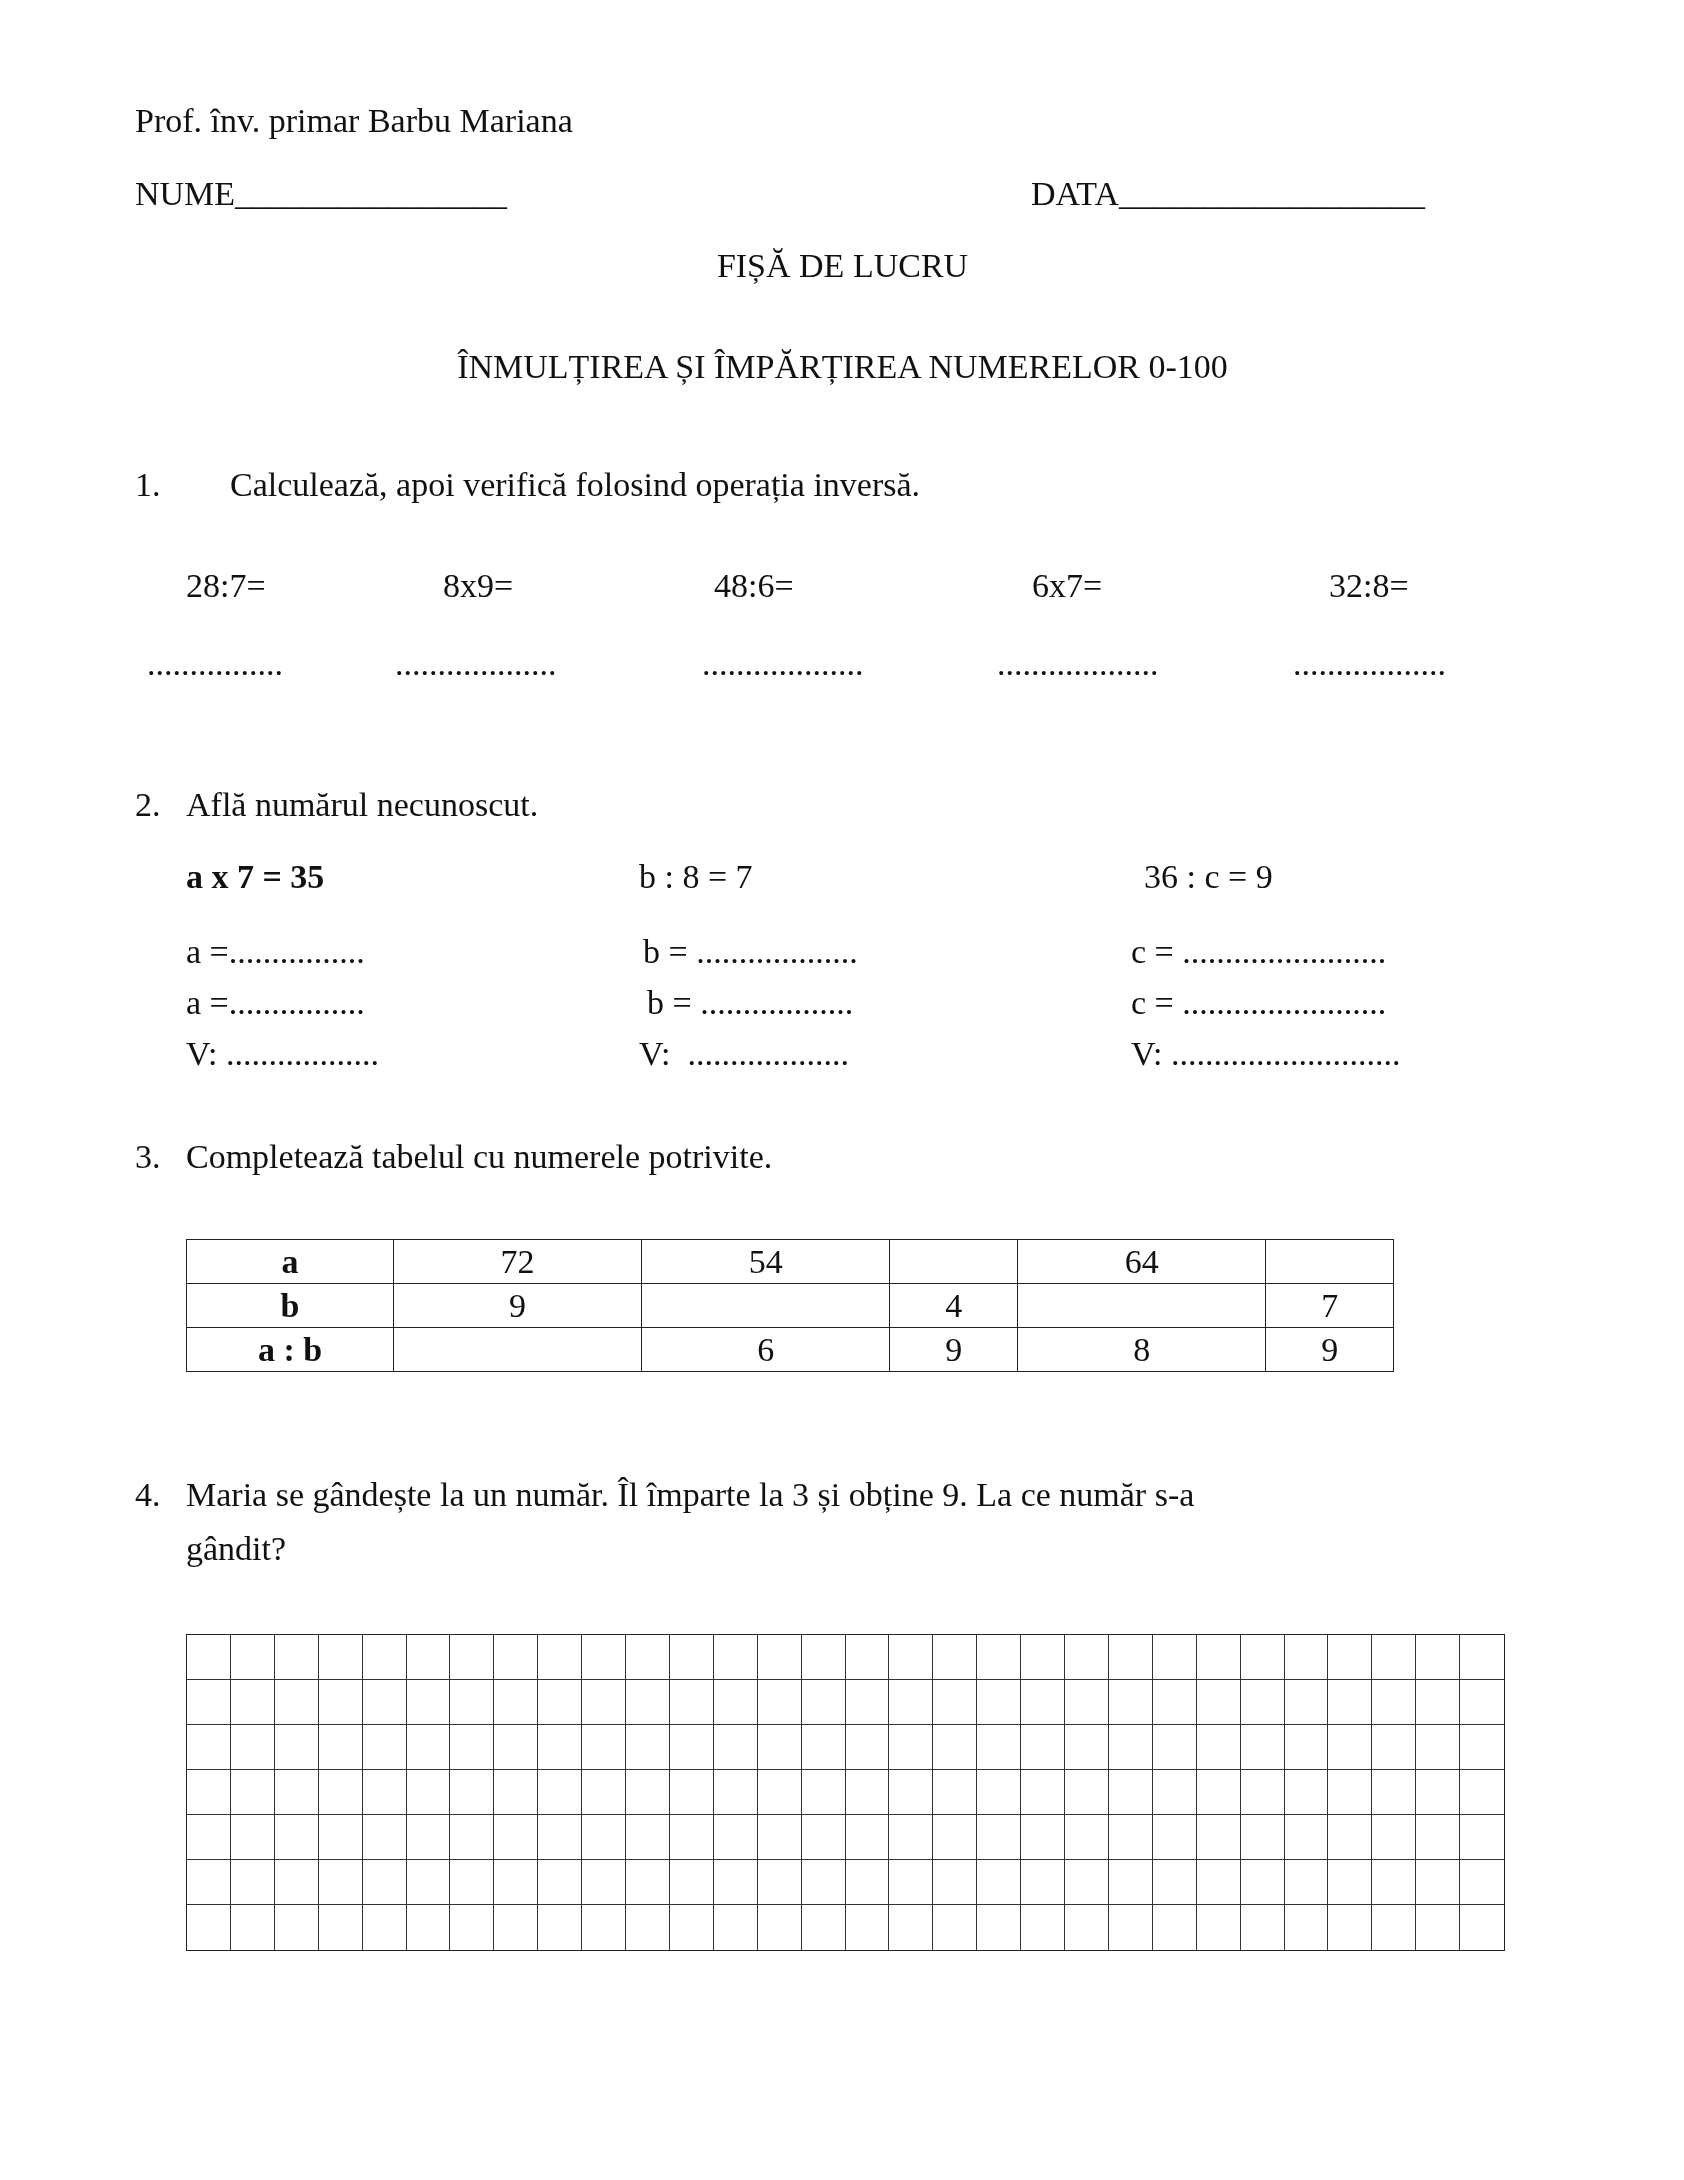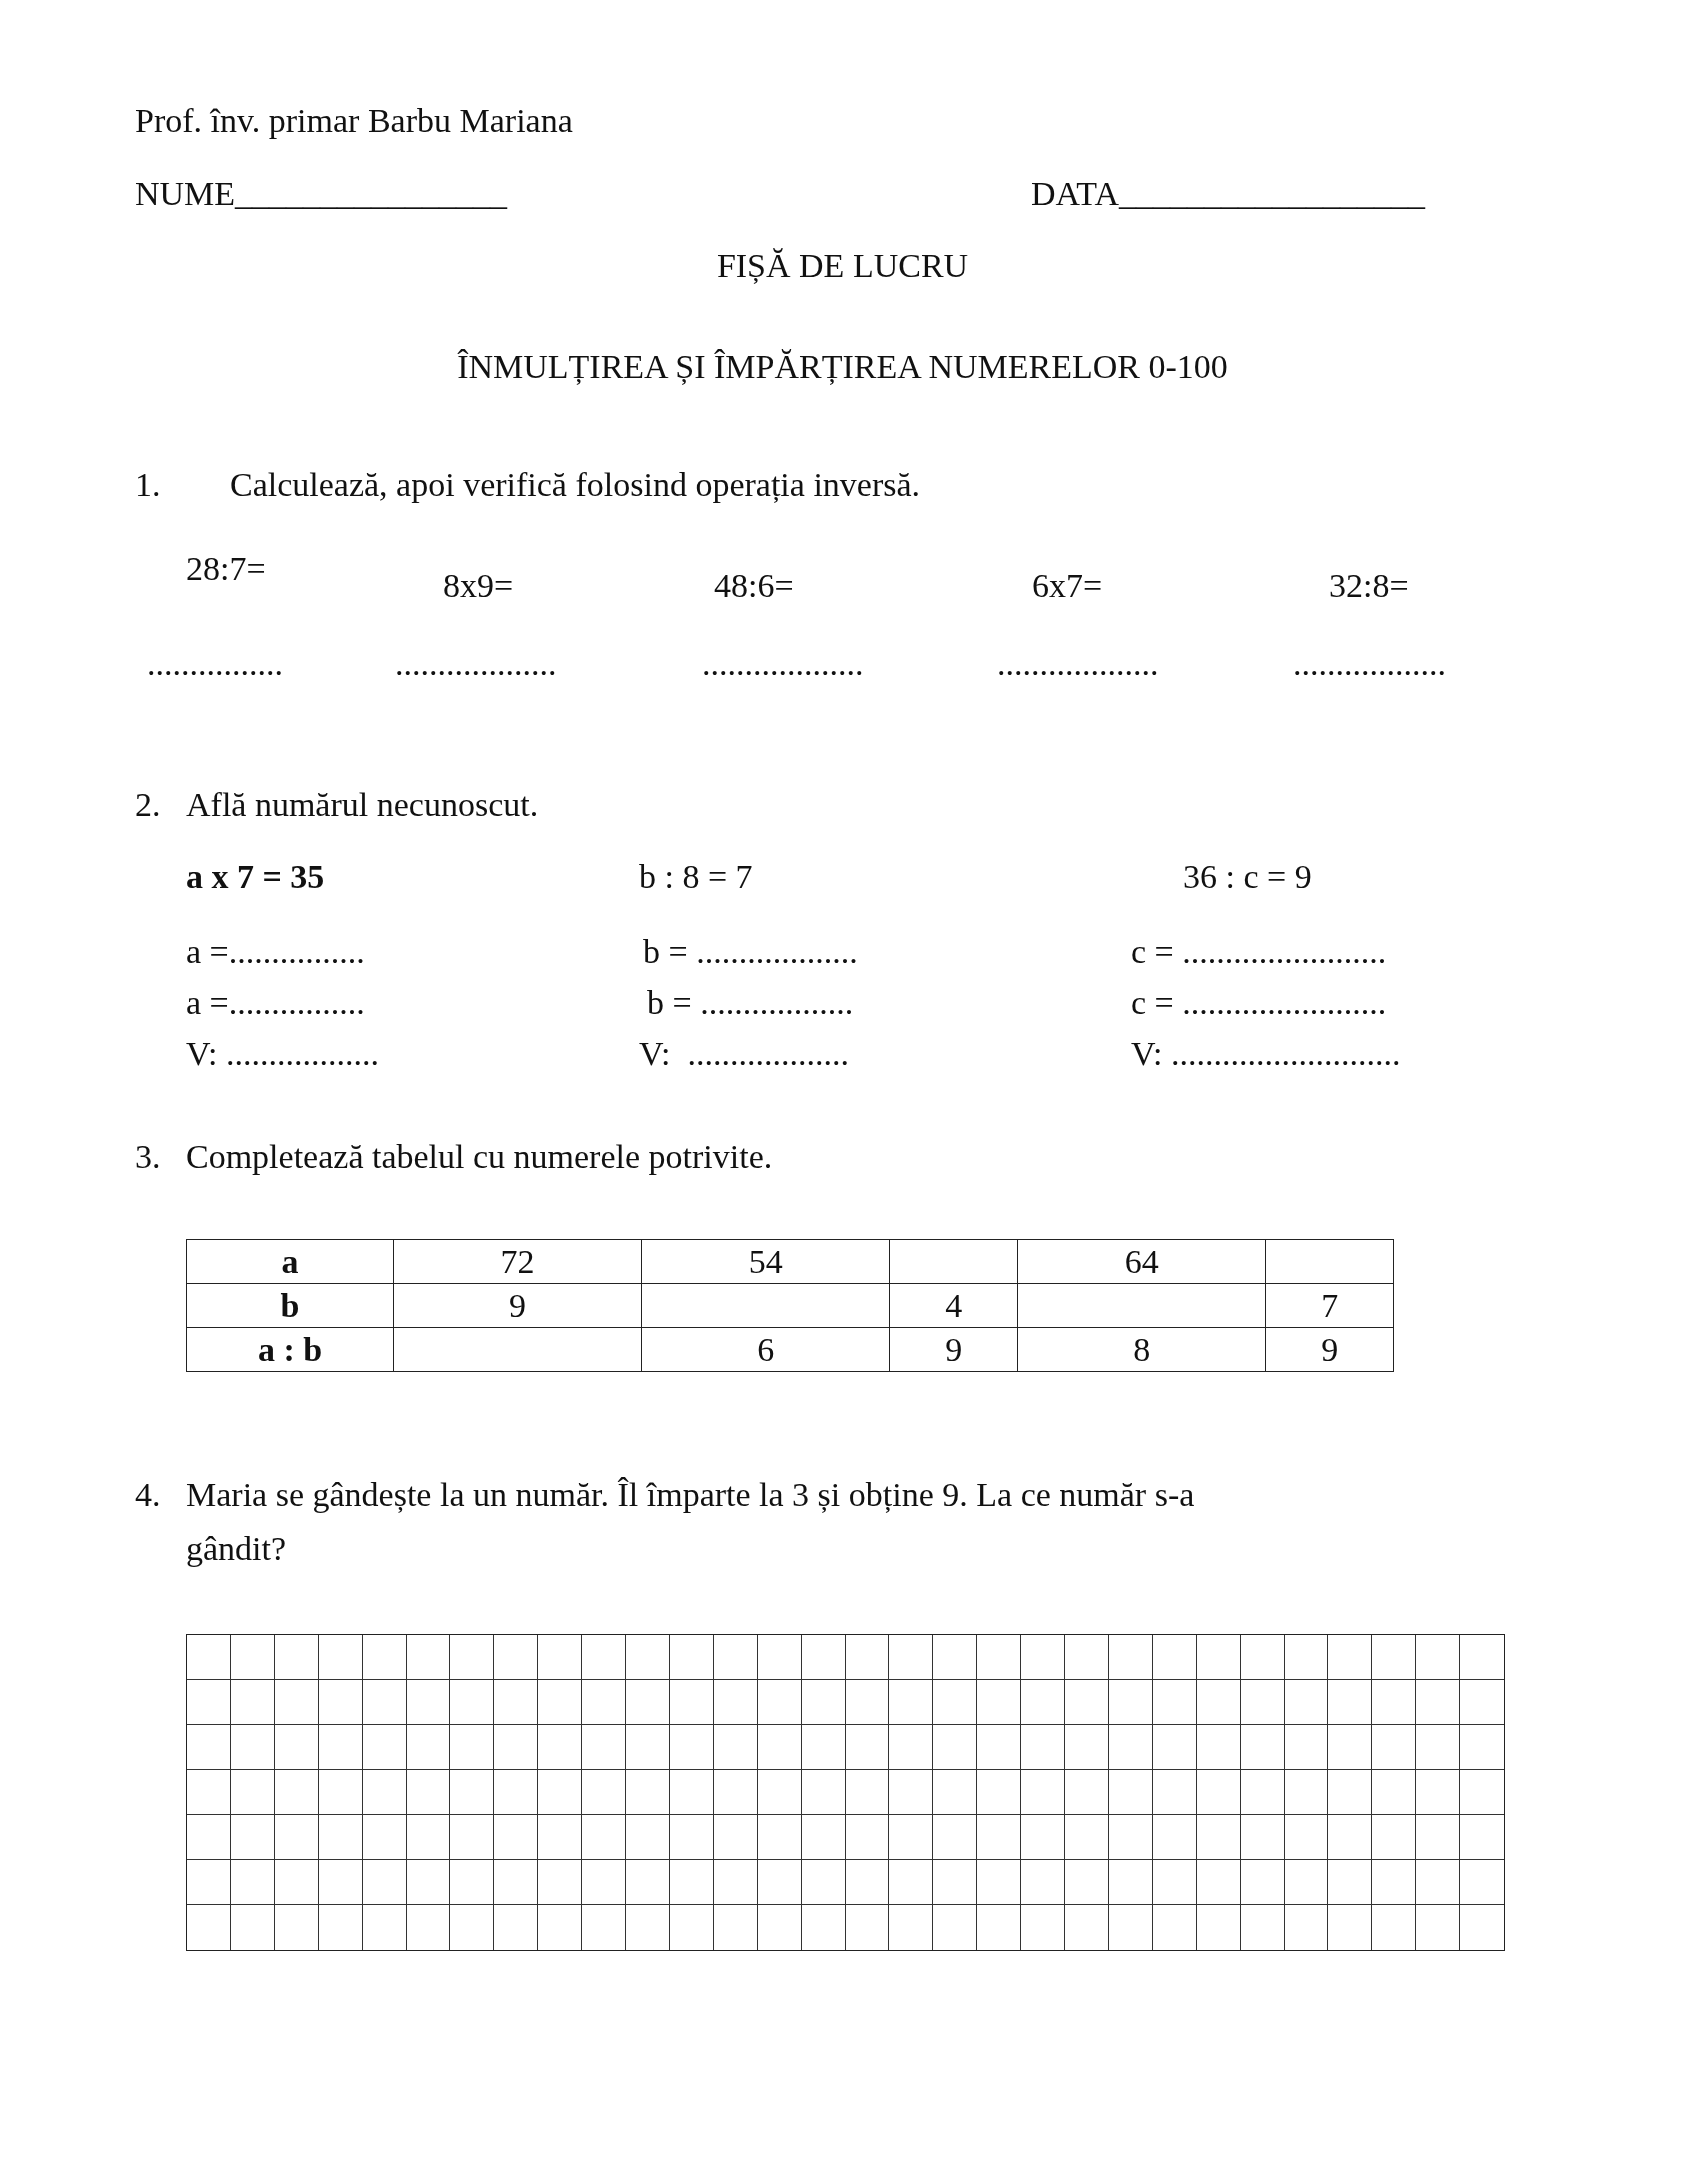--- a/index.html
+++ b/index.html
@@ -19,21 +19,21 @@
 <body>
 
 <div class="abs" style="left:135px;top:104px;">Prof. înv. primar Barbu Mariana</div>
 <div class="abs" style="left:135px;top:177px;">NUME________________</div>
 <div class="abs" style="left:1031px;top:177px;">DATA__________________</div>
 <div class="abs center" style="top:249px;">FIȘĂ DE LUCRU</div>
 <div class="abs center" style="top:322px;margin-top:28px;">ÎNMULȚIREA ȘI ÎMPĂRȚIREA NUMERELOR 0-100</div>
 
 <div class="abs" style="left:135px;top:468px;">1.</div>
 <div class="abs" style="left:186px;top:468px;margin-left:44px;">Calculează, apoi verifică folosind operația inversă.</div>
-<div class="abs" style="left:186px;top:552px;">28:7=</div>
+<div class="abs" style="left:186px;top:569px;">28:7=</div>
 <div class="abs" style="left:443px;top:569px;">8x9=</div>
 <div class="abs" style="left:714px;top:569px;">48:6=</div>
 <div class="abs" style="left:1032px;top:569px;">6x7=</div>
 <div class="abs" style="left:1329px;top:569px;">32:8=</div>
 <div class="abs" style="left:147px;top:647px;">................</div>
 <div class="abs" style="left:395px;top:647px;">...................</div>
 <div class="abs" style="left:702px;top:647px;">...................</div>
 <div class="abs" style="left:997px;top:647px;">...................</div>
 <div class="abs" style="left:1293px;top:647px;">..................</div>
 
@@ -43,21 +43,21 @@
 <div class="abs" style="left:186px;top:860px;font-weight:bold;">a x 7 = 35</div>
 <div class="abs" style="left:186px;top:935px;">a =................</div>
 <div class="abs" style="left:186px;top:986px;">a =................</div>
 <div class="abs" style="left:186px;top:1037px;">V: ..................</div>
 
 <div class="abs" style="left:639px;top:860px;">b : 8 = 7</div>
 <div class="abs" style="left:643px;top:935px;">b = ...................</div>
 <div class="abs" style="left:647px;top:986px;">b = ..................</div>
 <div class="abs" style="left:639px;top:1037px;">V:  ...................</div>
 
-<div class="abs" style="left:1183px;top:860px;">36 : c = 9</div>
+<div class="abs" style="left:1144px;top:860px;">36 : c = 9</div>
 <div class="abs" style="left:1131px;top:935px;">c = ........................</div>
 <div class="abs" style="left:1131px;top:986px;">c = ........................</div>
 <div class="abs" style="left:1131px;top:1037px;">V: ...........................</div>
 
 <div class="abs" style="left:135px;top:1140px;">3.</div>
 <div class="abs" style="left:186px;top:1140px;">Completează tabelul cu numerele potrivite.</div>
 <table class="t3">
   <tbody>
       <tr>
     <td class="hdr">a</td>

